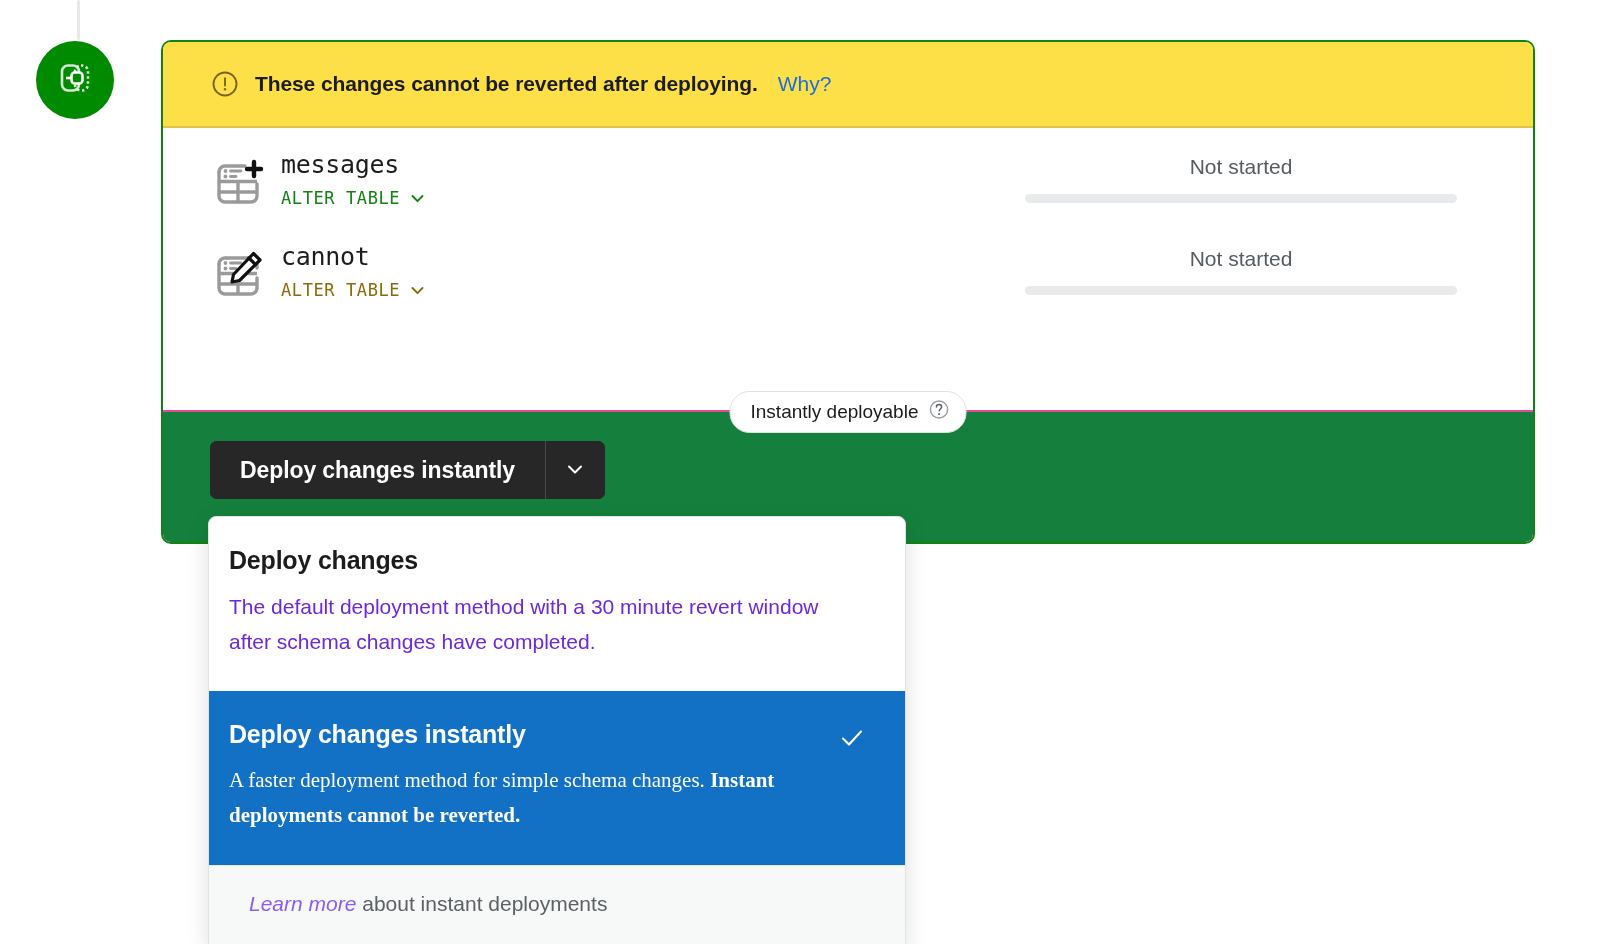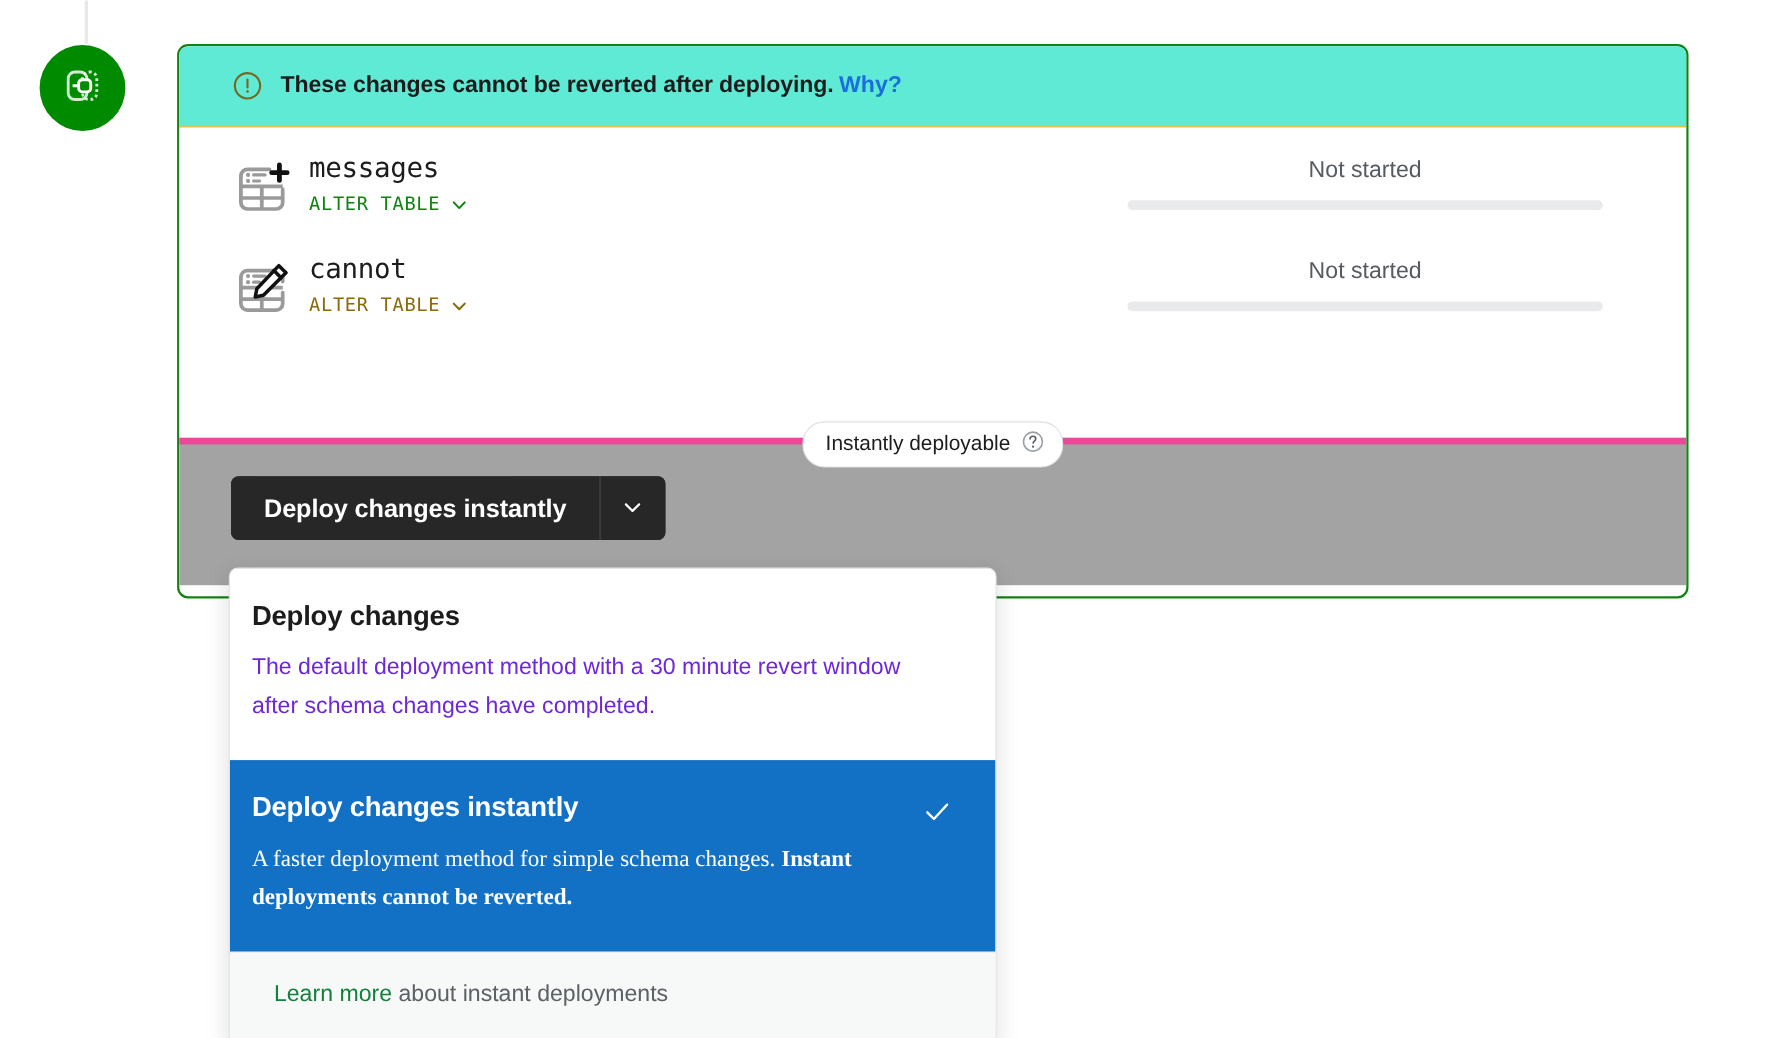--- a/index.html
+++ b/index.html
@@ -47,22 +47,22 @@
     width: 1374px; height: 504px;
     border: 2px solid #128312;
     border-radius: 10px;
     background: #fdfdfd;
     box-sizing: border-box;
     overflow: hidden;
   }
 
   
   #warning-banner {
-    height: 74px;
-    background: #5eead4;
+    height: 86px;
+    background: #fde047;
     border-bottom: 2px solid #e0c44a;
     display: flex;
     align-items: center;
     padding-left: 48px;
     box-sizing: border-box;
   }
   #warning-icon {
     flex: 0 0 auto;
     margin-right: 16px;
     display: flex;
@@ -70,22 +70,22 @@
   }
   #warning-text {
     font-size: 21px;
     color: #1c1c1c;
     font-weight: 700;
     letter-spacing: -0.1px;
   }
   #warning-why {
     color: #1a6fdb;
     font-size: 21px;
-    font-weight: 700;
-    margin-left: 5px;
+    font-weight: 400;
+    margin-left: 20px;
     text-decoration: none;
     cursor: pointer;
   }
 
   
   #rows-area {
     background: #ffffff;
     padding: 20px 76px 0 48px;
     box-sizing: border-box;
     height: 282px;
@@ -140,22 +140,22 @@
     margin-top: 14px;
     width: 100%;
     height: 9px;
     border-radius: 6px;
     background: #e9eaeb;
   }
 
   
   #card-footer {
     position: relative;
-    border-top: 6px solid #ec4899;
-    background: #a3a3a3;
+    border-top: 2px solid #ec4899;
+    background: #15803d;
     height: 134px;
     box-sizing: border-box;
   }
   #instantly-badge {
     position: absolute;
     top: -21px;
     left: 50%;
     transform: translateX(-50%);
     height: 40px;
     padding: 0 16px 0 20px;
@@ -250,23 +250,24 @@
     display: flex;
   }
   #menu-footer {
     background: #f7f8f8;
     border-top: 1px solid #e6e8ea;
     padding: 26px 40px 30px 40px;
     font-size: 21px;
     color: #5c6166;
   }
   #menu-footer-link {
-    color: #15803d;
+    color: #8b5cf6;
     text-decoration: none;
     cursor: pointer;
+    font-style: italic;
   }
 </style>
 </head>
 <body>
 
 <div id="left-rail">
   <div id="rail-line"></div>
   <div id="rail-badge">
     <span>
       <svg width="44" height="44" viewBox="0 0 44 44" fill="none">

